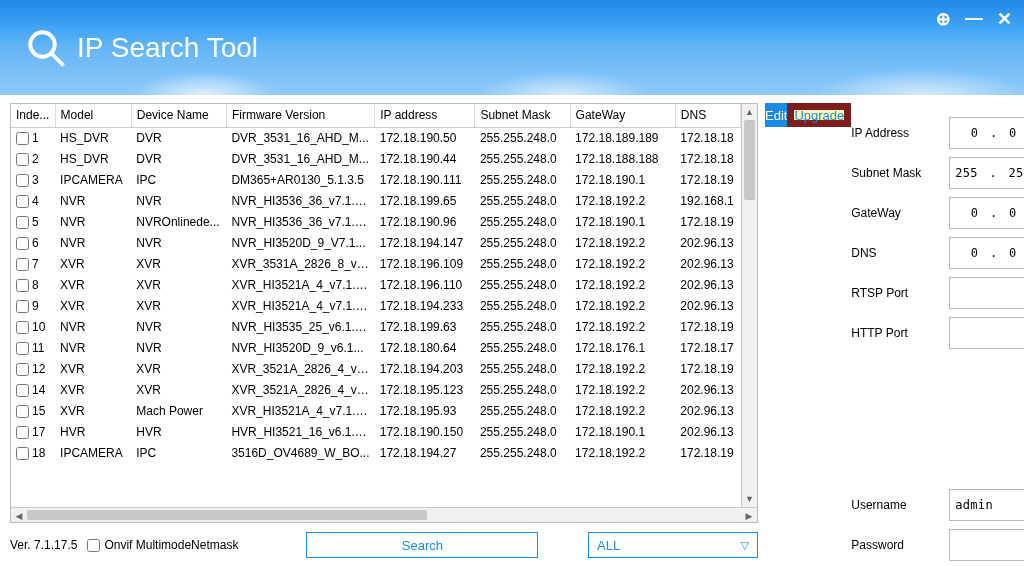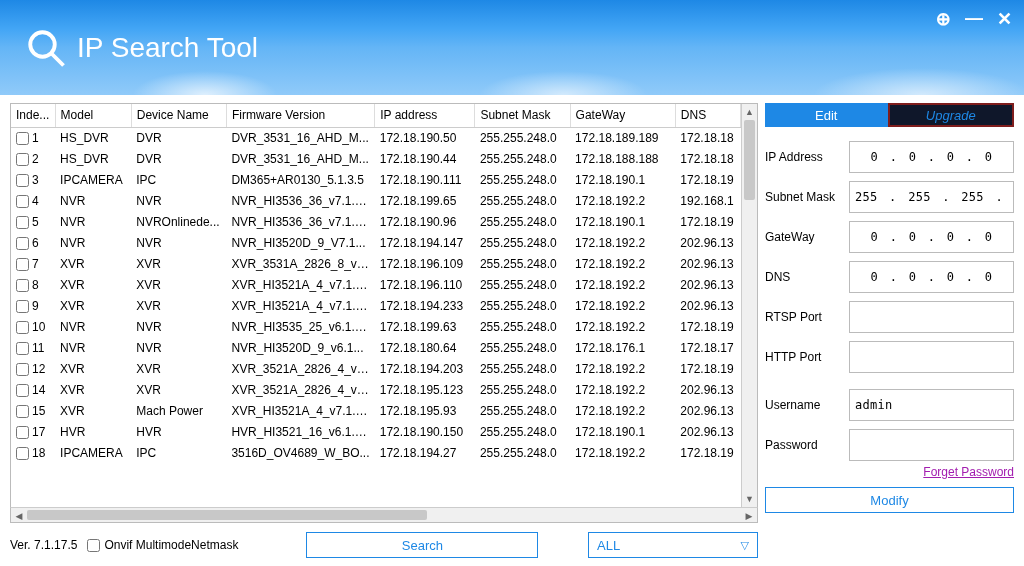--- a/index.html
+++ b/index.html
@@ -25,21 +25,21 @@
 }
 .header-controls span { cursor: pointer; font-weight: bold; }
 .logo-icon {
   width: 42px; height: 42px; margin-right: 10px;
 }
 .logo-icon svg { width: 100%; height: 100%; }
 .header-title { color: #fff; font-size: 28px; font-weight: normal; }
 
 .main { display: flex; height: 471px; }
 .left { flex: 1; padding: 8px 3px 5px 10px; display: flex; flex-direction: column; }
-.right { width: 263px; padding: 8px 10px 5px 4px; display: flex; flex-direction: column; }
+.right { width: 263px; padding: 8px 10px 5px 4px; display: flex; flex-direction: row; }
 
 .table-wrap {
   flex: 1; border: 1px solid #bbb; overflow: hidden; position: relative;
   display: flex;
 }
 .table-inner { flex: 1; overflow: hidden; }
 table { width: 100%; border-collapse: collapse; font-size: 12px; table-layout: fixed; }
 thead th {
   text-align: left; padding: 4px 5px; font-weight: normal; border-right: 1px solid #ddd;
   border-bottom: 1px solid #ccc; background: #fff; height: 23px;
@@ -75,21 +75,21 @@
   display: flex; align-items: center; justify-content: space-between;
   padding: 12px 8px; font-size: 13px; margin-left: auto; cursor: pointer;
 }
 
 .tab-row { display: flex; }
 .tab {
   flex: 1; height: 24px; display: flex; align-items: center; justify-content: center;
   font-size: 13px; cursor: pointer;
 }
 .tab-active { background: #1e88e5; color: #fff; }
-.tab-inactive { background: #0f172a; color: #1e88e5; border: 2px solid #7f1d1d; font-style: italic; }
+.tab-inactive { background: #fef9c3; color: #1e88e5; border: 7px solid #7f1d1d; }
 
 .form { margin-top: 14px; display: flex; flex-direction: column; gap: 8px; }
 .form-row { display: flex; align-items: center; }
 .form-label { font-size: 12px; width: 98px; }
 .form-input {
   flex: 1; height: 32px; border: 1px solid #bbb; font-size: 12px; padding: 0 5px;
   font-family: monospace; letter-spacing: 0.3px;
 }
 .form-input.ip { text-align: center; word-spacing: 4px; }
 .dhcp-row { margin-top: 2px; display: flex; align-items: center; gap: 4px; font-size: 12px; }

